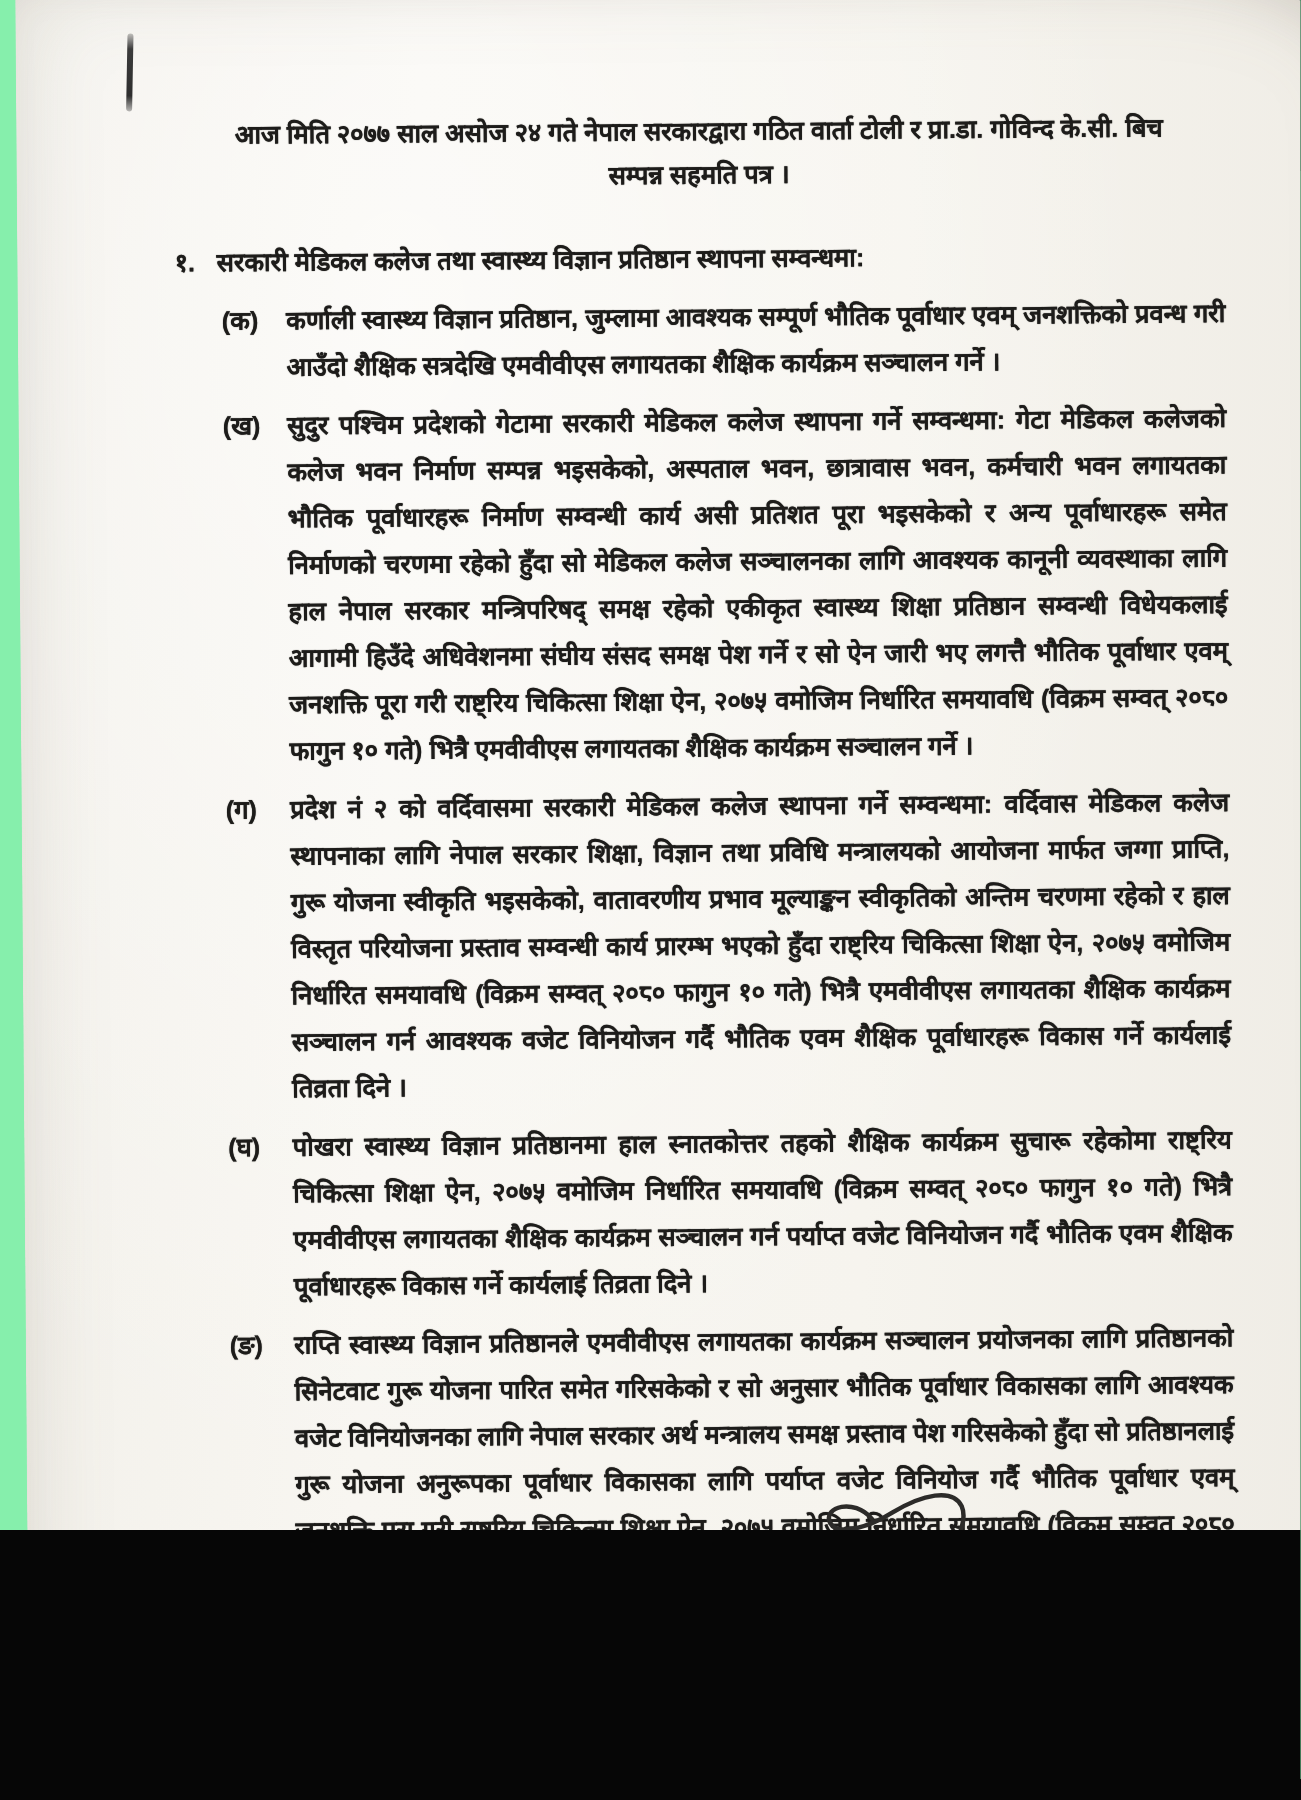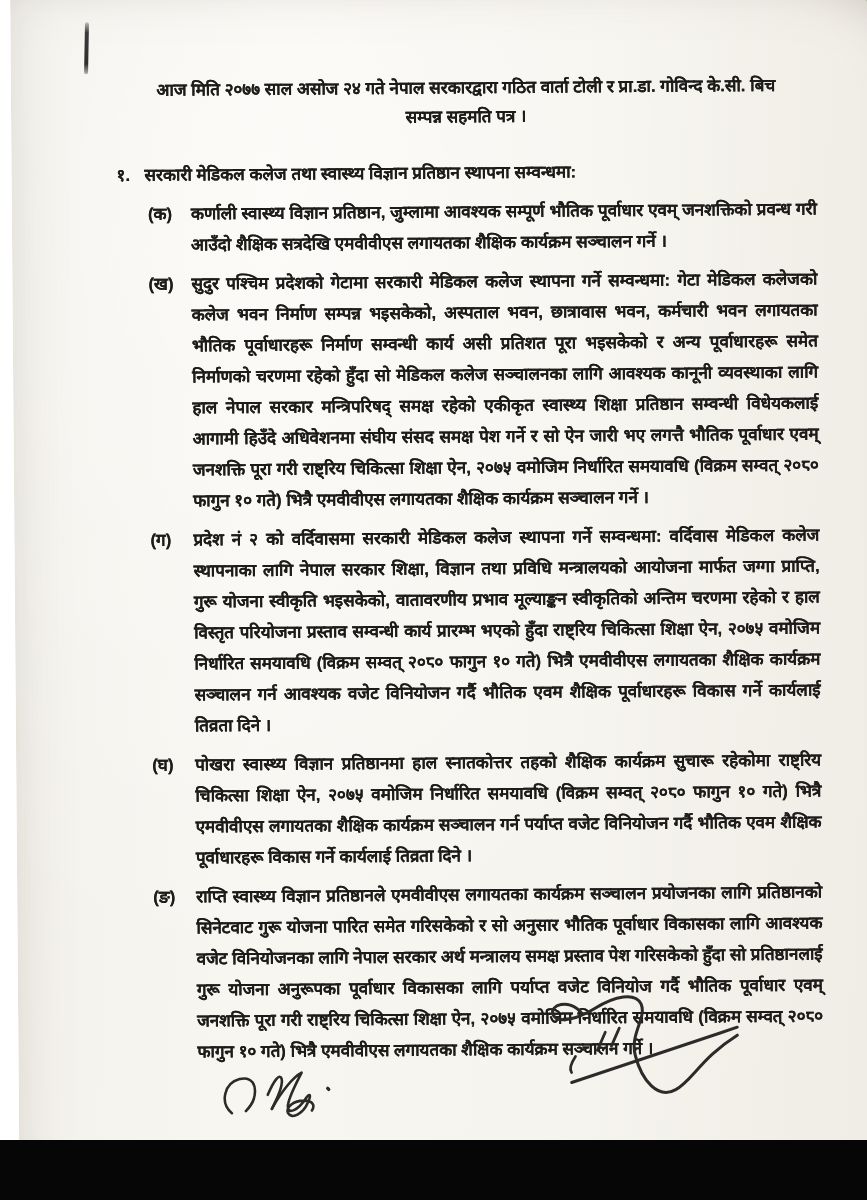--- a/index.html
+++ b/index.html
@@ -3,23 +3,23 @@
 <meta charset="utf-8">
 <style>
   html,body{margin:0;padding:0;}
   body{
     background:#060606;
     font-family:"Liberation Sans","DejaVu Sans",sans-serif;
     -webkit-font-smoothing:antialiased;
   }
   .viewport{
     position:relative;
-    width:867px;height:1140px;
+    width:867px;height:1020px;
     overflow:hidden;
-    background:#ffffff;
+    background:#86efac;
   }
   
   .corner-green{
     position:absolute;top:-36px;right:-50px;
     width:250px;height:150px;
     background:radial-gradient(ellipse at 65% 25%, #27493b 0%, #16382c 45%, #0c241c 80%);
     z-index:0;
   }
   
   .paper{

